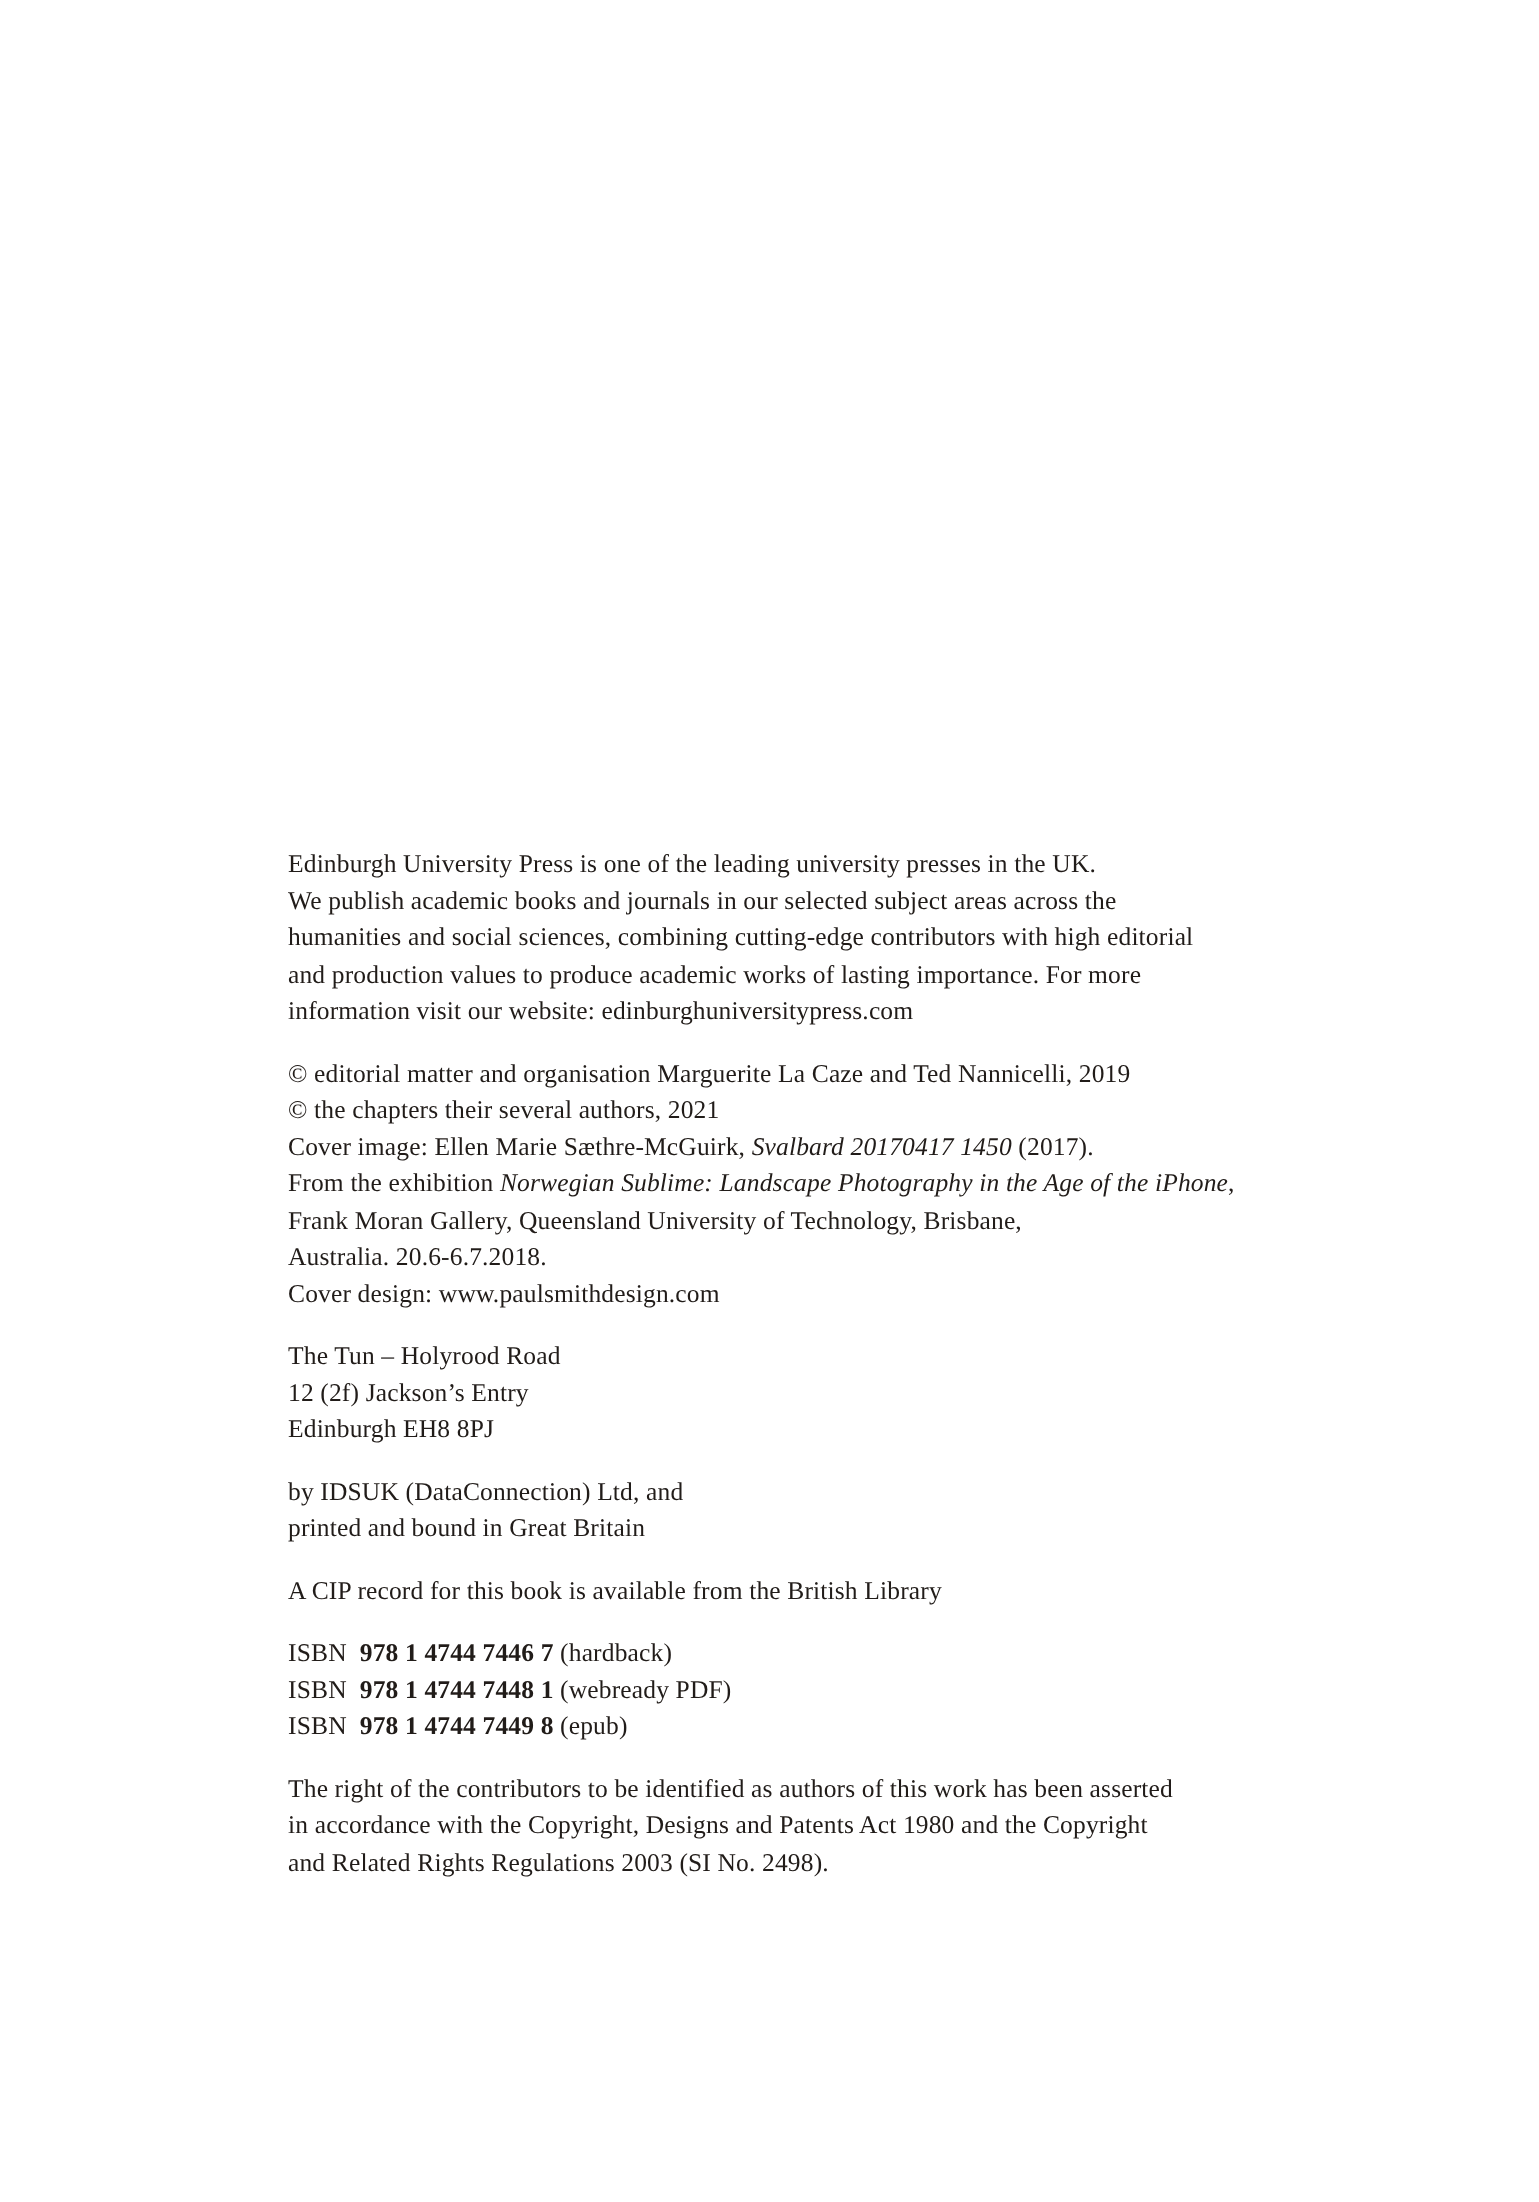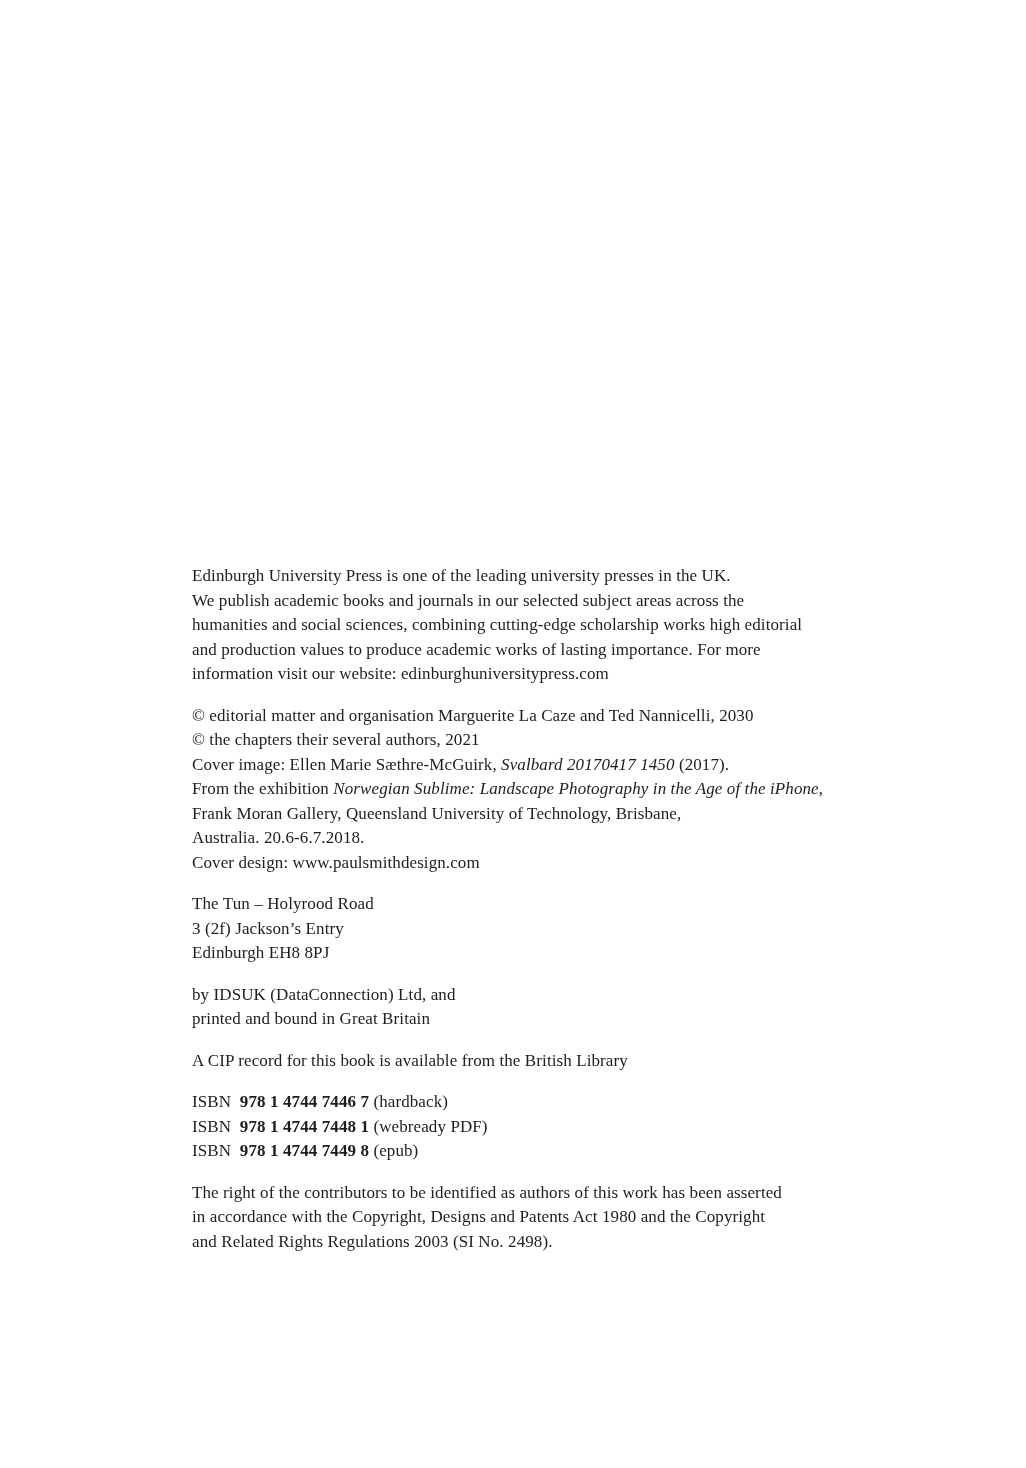--- a/index.html
+++ b/index.html
@@ -34,36 +34,36 @@
   .bold { font-weight: bold; text-align: right; }
 </style>
 </head>
 <body>
 
 <div class="page">
   <div class="text-block" style="color: rgb(33, 28, 25);">
       <div class="para">
         <div class="line"><span>Edinburgh University Press is one of the leading university presses in the UK.</span></div>
         <div class="line"><span>We publish academic books and journals in our selected subject areas across the</span></div>
-        <div class="line"><span>humanities and social sciences, combining cutting-edge scholarship works high editorial</span></div>
+        <div class="line"><span>humanities and social sciences, combining cutting-edge contributors with high editorial</span></div>
         <div class="line"><span>and production values to produce academic works of lasting importance. For more</span></div>
         <div class="line"><span>information visit our website: edinburghuniversitypress.com</span></div>
       </div>
       <div class="para">
-        <div class="line"><span>© editorial matter and organisation Marguerite La Caze and Ted Nannicelli, 2030</span></div>
+        <div class="line"><span>© editorial matter and organisation Marguerite La Caze and Ted Nannicelli, 2019</span></div>
         <div class="line"><span>© the chapters their several authors, 2021</span></div>
         <div class="line"><span>Cover image: Ellen Marie Sæthre-McGuirk, </span><span class="italic">Svalbard 20170417 1450</span><span> (2017).</span></div>
         <div class="line"><span>From the exhibition </span><span class="italic">Norwegian Sublime: Landscape Photography in the Age of the iPhone</span><span>,</span></div>
         <div class="line"><span>Frank Moran Gallery, Queensland University of Technology, Brisbane,</span></div>
         <div class="line"><span>Australia. 20.6-6.7.2018.</span></div>
         <div class="line"><span>Cover design: www.paulsmithdesign.com</span></div>
       </div>
       <div class="para">
         <div class="line"><span>The Tun – Holyrood Road</span></div>
-        <div class="line"><span>3 (2f) Jackson’s Entry</span></div>
+        <div class="line"><span>12 (2f) Jackson’s Entry</span></div>
         <div class="line"><span>Edinburgh EH8 8PJ</span></div>
       </div>
       <div class="para">
         <div class="line"><span>by IDSUK (DataConnection) Ltd, and</span></div>
         <div class="line"><span>printed and bound in Great Britain</span></div>
       </div>
       <div class="para">
         <div class="line"><span>A CIP record for this book is available from the British Library</span></div>
       </div>
       <div class="para">

